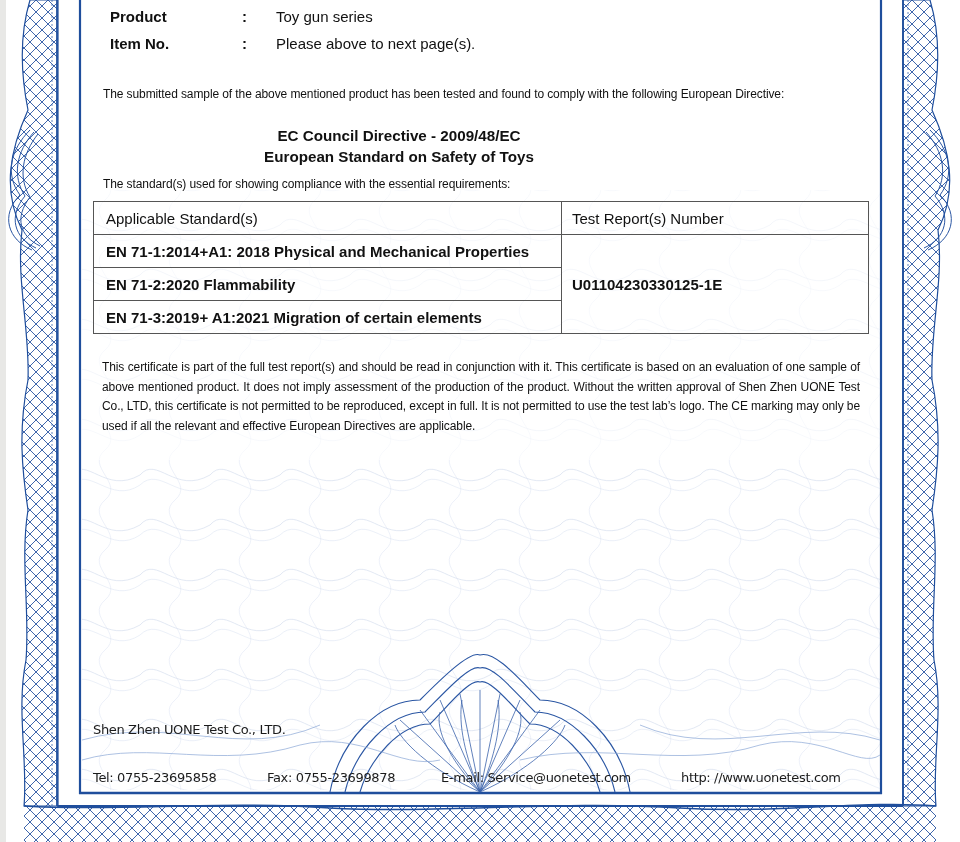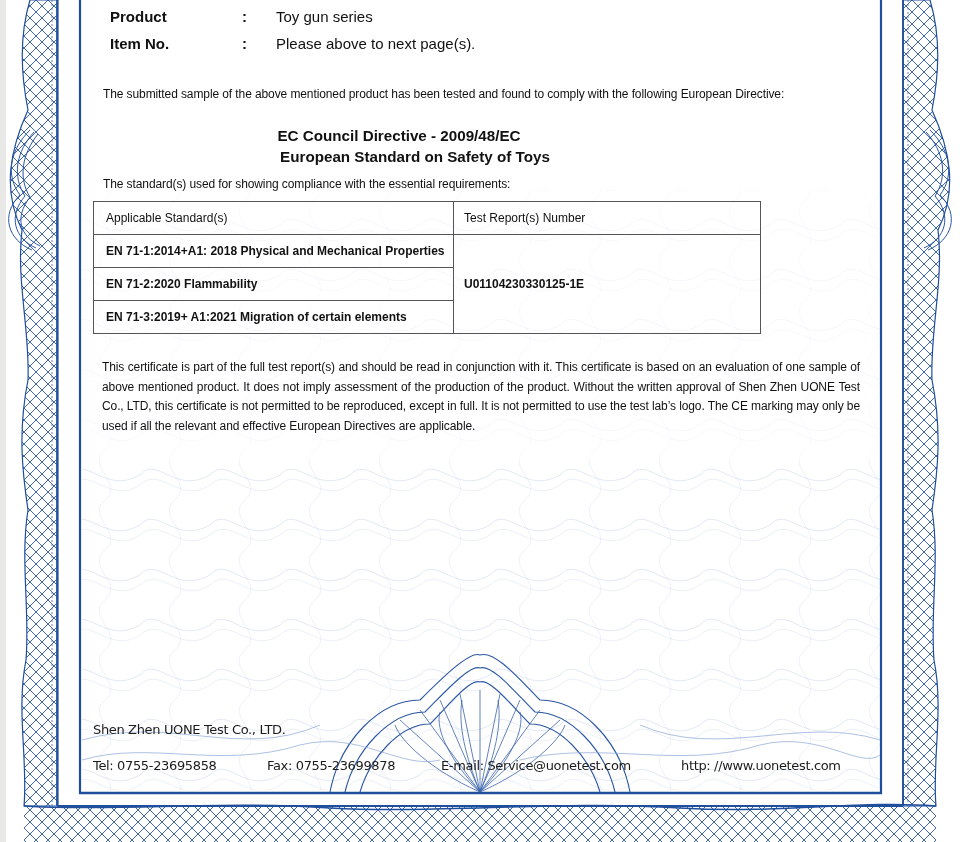--- a/index.html
+++ b/index.html
@@ -7,26 +7,26 @@
   .page-bg { position:absolute; left:0; top:0; width:960px; height:842px; background:#fff; }
   .left-strip { position:absolute; left:0; top:0; width:6px; height:842px; background:#e8e8e6; }
   svg.deco { position:absolute; left:0; top:0; }
   .content { position:absolute; left:0; top:0; width:960px; height:842px; }
   .field-row { position:absolute; left:102px; font-size:15px; height:20px; line-height:20px; }
   .field-label { position:absolute; left:8px; font-weight:bold; white-space:nowrap; }
   .field-colon { position:absolute; left:140px; font-weight:bold; }
   .field-value { position:absolute; left:174px; white-space:nowrap; }
   .para { position:absolute; left:103px; width:764px; font-size:12px; line-height:19.5px; text-align:justify; text-align-last:left; letter-spacing:-0.1px; }
   .center-bold { position:absolute; left:80px; width:638px; text-align:center; font-weight:bold; font-size:15.2px; }
-  table.std { position:absolute; left:93px; top:201px; width:668px; border-collapse:collapse; font-size:12px; background:transparent; }
+  table.std { position:absolute; left:93px; top:201px; width:776px; border-collapse:collapse; font-size:15px; background:transparent; }
   table.std td { border:1px solid #555; padding:0 0 0 12px; height:32px; vertical-align:middle; white-space:nowrap; }
   table.std td.b { font-weight:bold; }
   table.std td.col2 { width:296px; padding-left:10px; }
   .footer { position:absolute; left:93px; font-family:"DejaVu Sans", sans-serif; font-size:13px; color:#1b1b1b; white-space:nowrap; letter-spacing:-0.35px; }
-  .footer span { position:absolute; top:0; }
+  .footer span { position:absolute; top:12px; }
 </style>
 </head>
 <body>
 
 <div class="page-bg"></div>
 <div class="left-strip"></div>
 
 <svg class="deco" width="960" height="842" viewBox="0 0 960 842">
   <defs>
     <pattern id="mesh" width="12" height="12" patternUnits="userSpaceOnUse">
@@ -96,21 +96,21 @@
   </div>
   <div class="field-row" style="top:34px;">
     <span class="field-label">Item No.</span>
     <span class="field-colon">:</span>
     <span class="field-value">Please above to next page(s).</span>
   </div>
 
   <div class="para" style="top:85px;">The submitted sample of the above mentioned product has been tested and found to comply with the following European Directive:</div>
 
   <div class="center-bold" style="top:127px;">EC Council Directive - 2009/48/EC</div>
-  <div class="center-bold" style="top:148px;padding-left:16px;">European Standard on Safety of Toys</div>
+  <div class="center-bold" style="top:148px;">European Standard on Safety of Toys</div>
 
   <div class="para" style="top:175px;">The standard(s) used for showing compliance with the essential requirements:</div>
 
   <table class="std">
     <tbody>
         <tr>
       <td>Applicable Standard(s)</td>
       <td class="col2">Test Report(s) Number</td>
     </tr>
     <tr>

